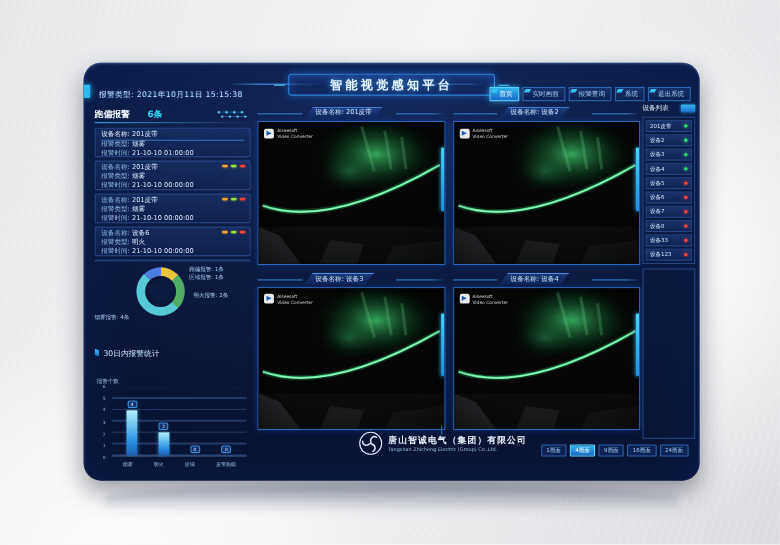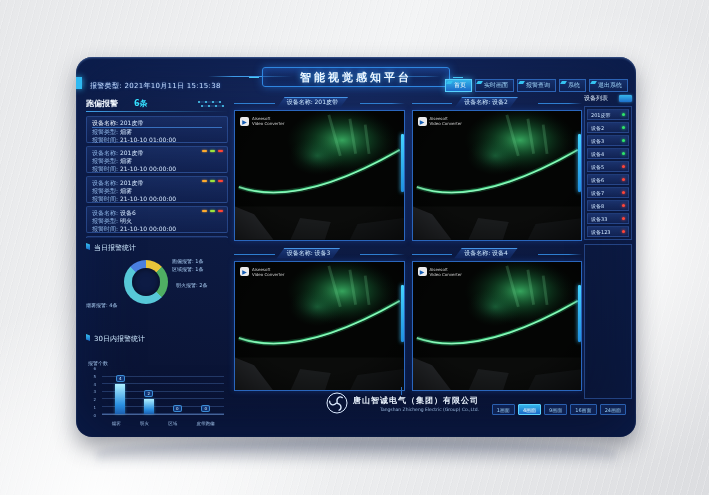--- a/index.html
+++ b/index.html
@@ -120,21 +120,21 @@
     background:linear-gradient(180deg,#36b6ec,#1d6fca); box-shadow:0 0 3px rgba(70,190,255,.7); }
   .dv-list{ border:1px solid rgba(60,110,200,.5); background:rgba(12,26,62,.55); padding:2px; }
   .dv-item{ height:11px; margin-bottom:2px; display:flex; align-items:center; padding:0 3px; cursor:pointer;
     background:linear-gradient(180deg, rgba(45,80,160,.45), rgba(20,40,95,.6));
     border:1px solid rgba(70,120,210,.3); font-size:5px; color:#cfe6ff; white-space:nowrap; }
   .dv-item:last-child{ margin-bottom:0; }
   .dv-dot{ margin-left:auto; width:3px; height:3px; border-radius:50%; flex:0 0 3px; }
   .dv-empty{ flex:1; margin-top:4px; border:1px solid rgba(60,110,200,.5); background:rgba(12,26,62,.35); }
 
   
-  .footer{ position:absolute; left:0; right:0; top:330px; height:50px;text-align:right; }
+  .footer{ position:absolute; left:0; right:0; top:330px; height:50px; }
   .f-line{ position:absolute; left:58%; top:0; width:1px; height:8px; background:#2a6fc0; }
   .f-brand{ position:absolute; left:250px; top:5px; display:flex; align-items:center; gap:5px; }
   .f-names{ display:flex; flex-direction:column; }
   .f-cn{ font-size:8px; font-weight:bold; color:#ecf5ff; letter-spacing:1px; white-space:nowrap; }
   .f-en{ font-size:4.5px; color:#9ab8de; margin-top:1px; white-space:nowrap; }
   .view-btns{ position:absolute; right:10px; top:17px; display:flex; gap:3px; }
   .vb{ height:11px; padding:0 4px; display:flex; align-items:center; font-size:5px; color:#9ed2f5; cursor:pointer;
     background:rgba(16,38,90,.8); border:1px solid #2a5fae; border-radius:1px; white-space:nowrap; }
   .vb.active{ background:linear-gradient(180deg,#34b4ea,#1b6ac8); color:#fff; border-color:#5ad2ff; }
 </style>
@@ -212,21 +212,20 @@
           <div class="row"><span class="lbl">报警时间: </span><span class="val">21-10-10 00:00:00</span></div>
           <div class="lights">
             <i class="lt-o"></i>
             <i class="lt-g"></i>
             <i class="lt-r"></i>
           </div>
         </div>
         <div class="alarm-card"></div>
       </div>
 
-    <div class="sec-title">当日报警统计</div>
     <div class="today">
       <div class="donut" style="background: conic-gradient(rgb(232, 196, 58) 0deg, rgb(232, 196, 58) 45deg, rgb(79, 174, 99) 45deg, rgb(79, 174, 99) 135deg, rgb(87, 200, 216) 135deg, rgb(87, 200, 216) 315deg, rgb(74, 127, 224) 315deg, rgb(74, 127, 224) 360deg);"></div>
       <div id="donut-legend">
           <span class="lg lg0">跑偏报警: 1条</span>
           <span class="lg lg1">明火报警: 2条</span>
           <span class="lg lg2">烟雾报警: 4条</span>
           <span class="lg lg3">区域报警: 1条</span>
         </div>
     </div>
 

